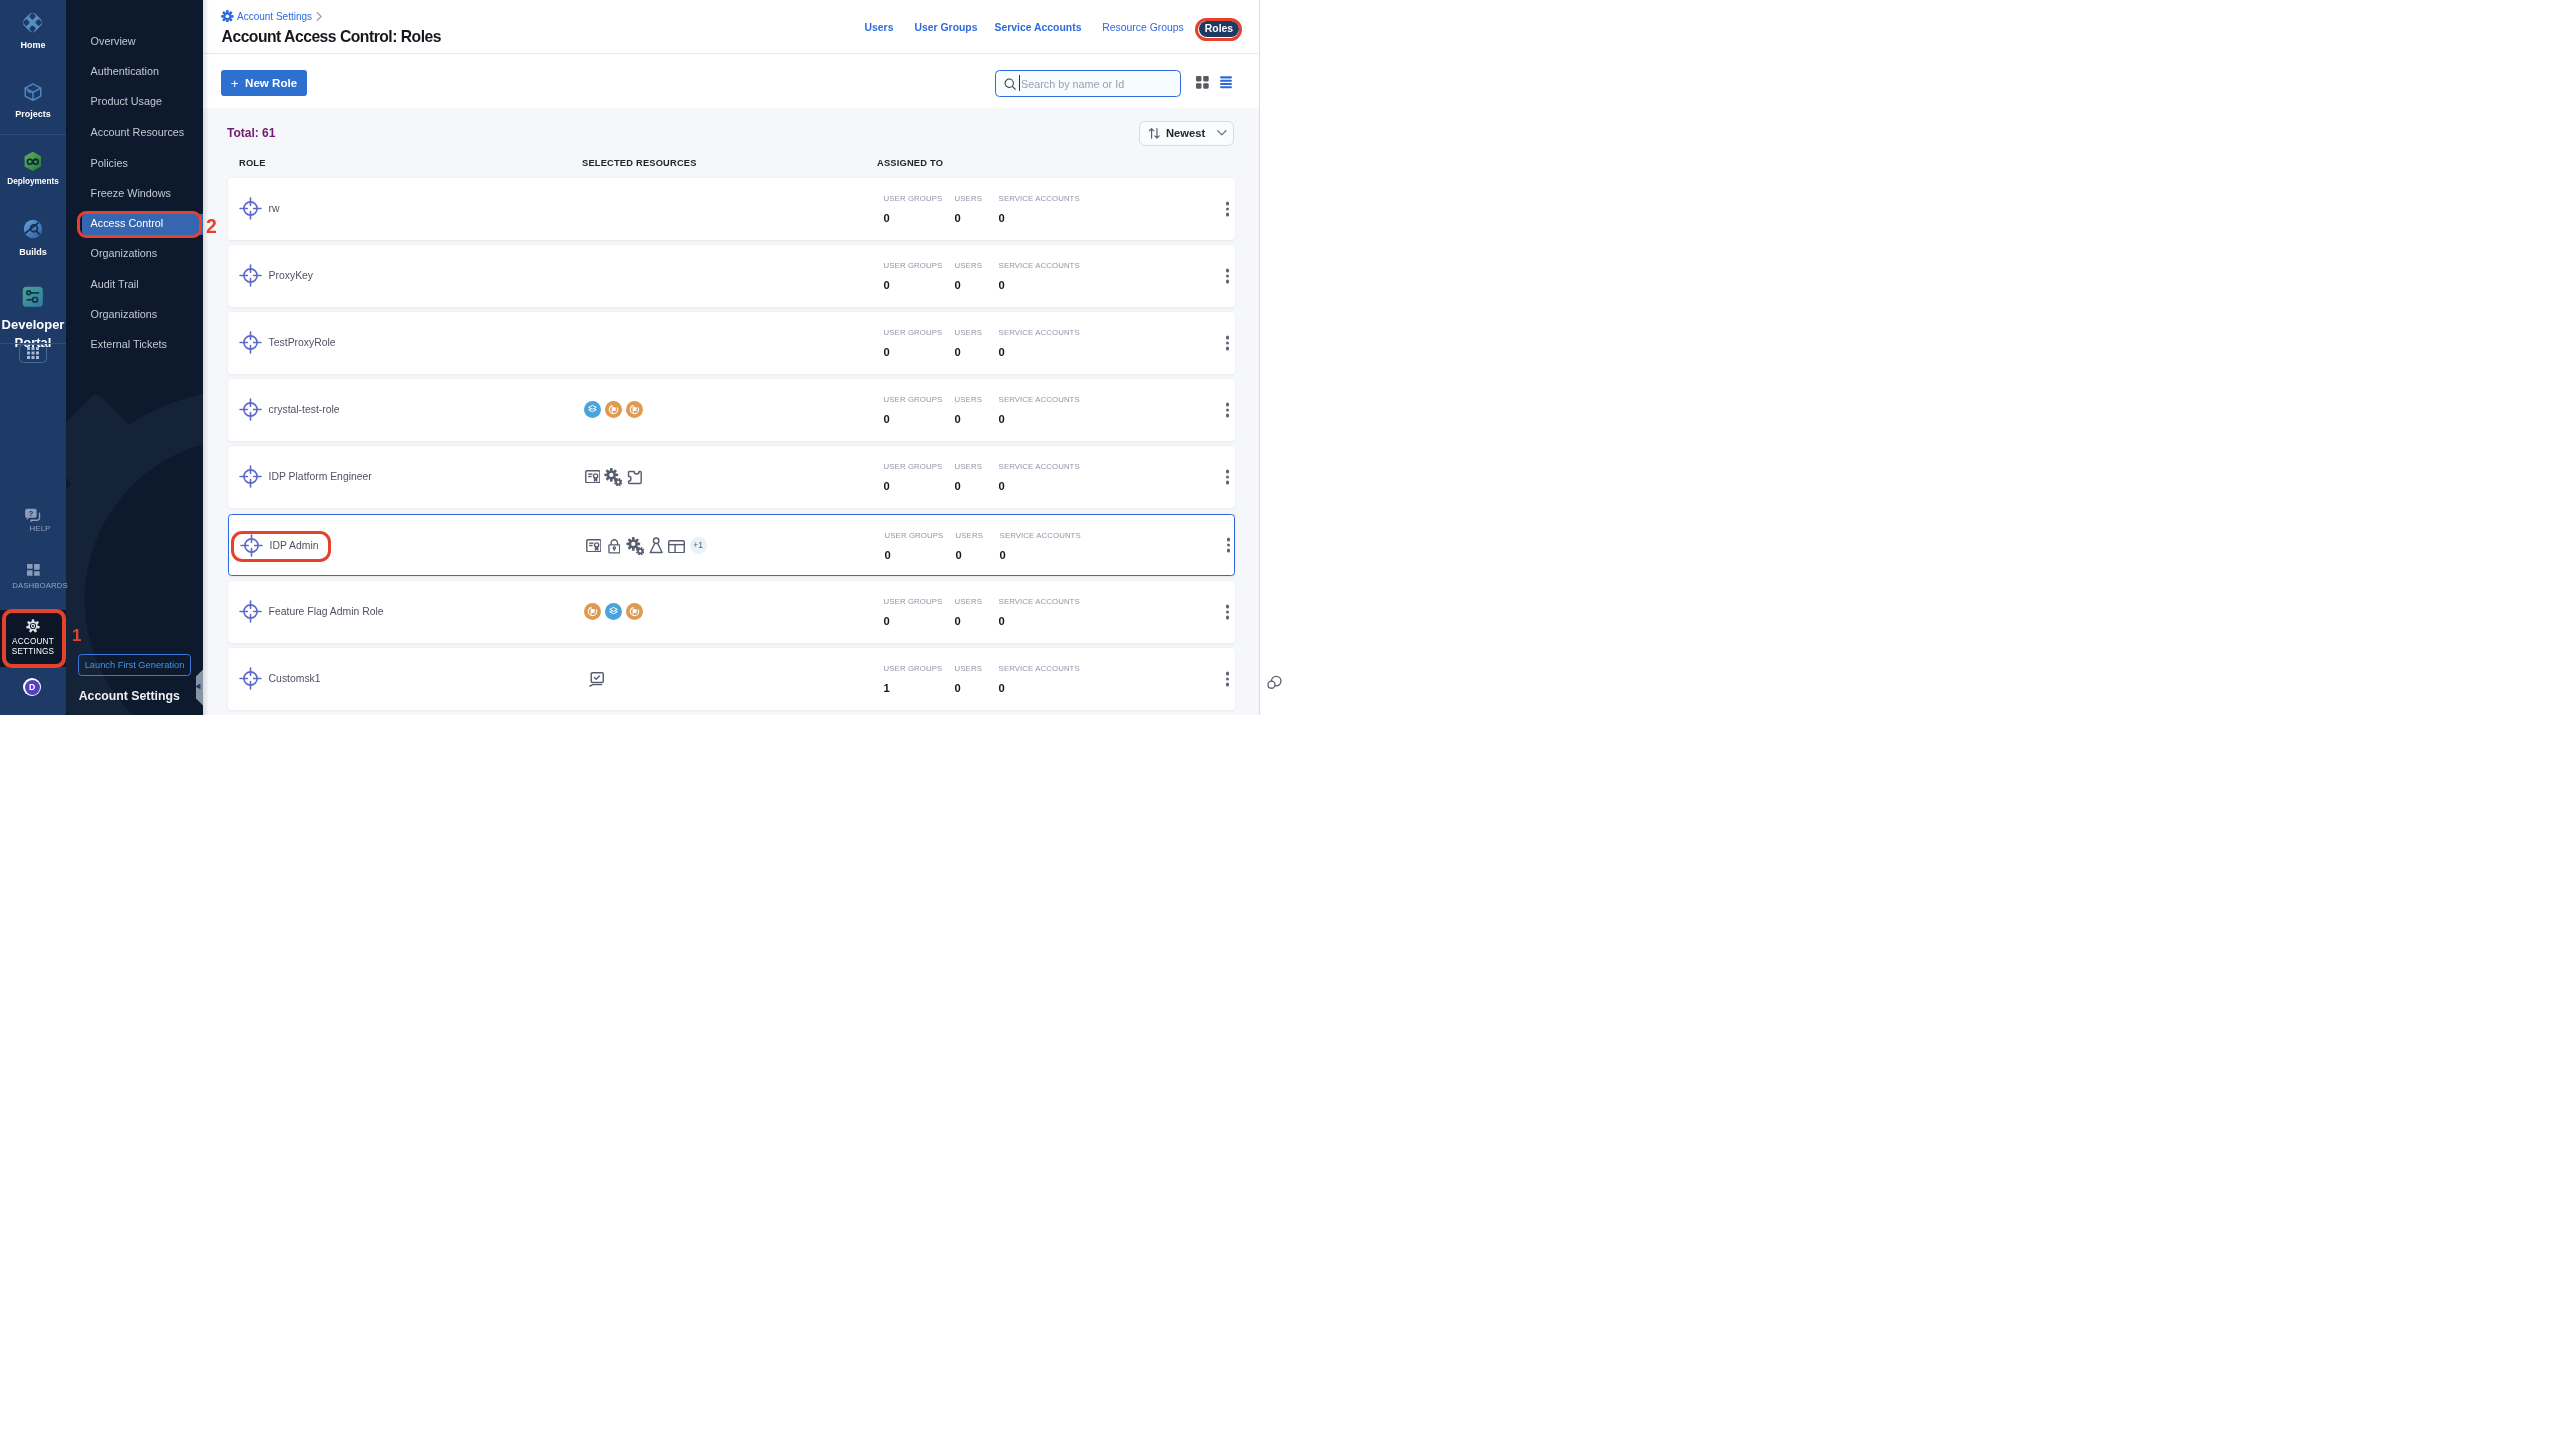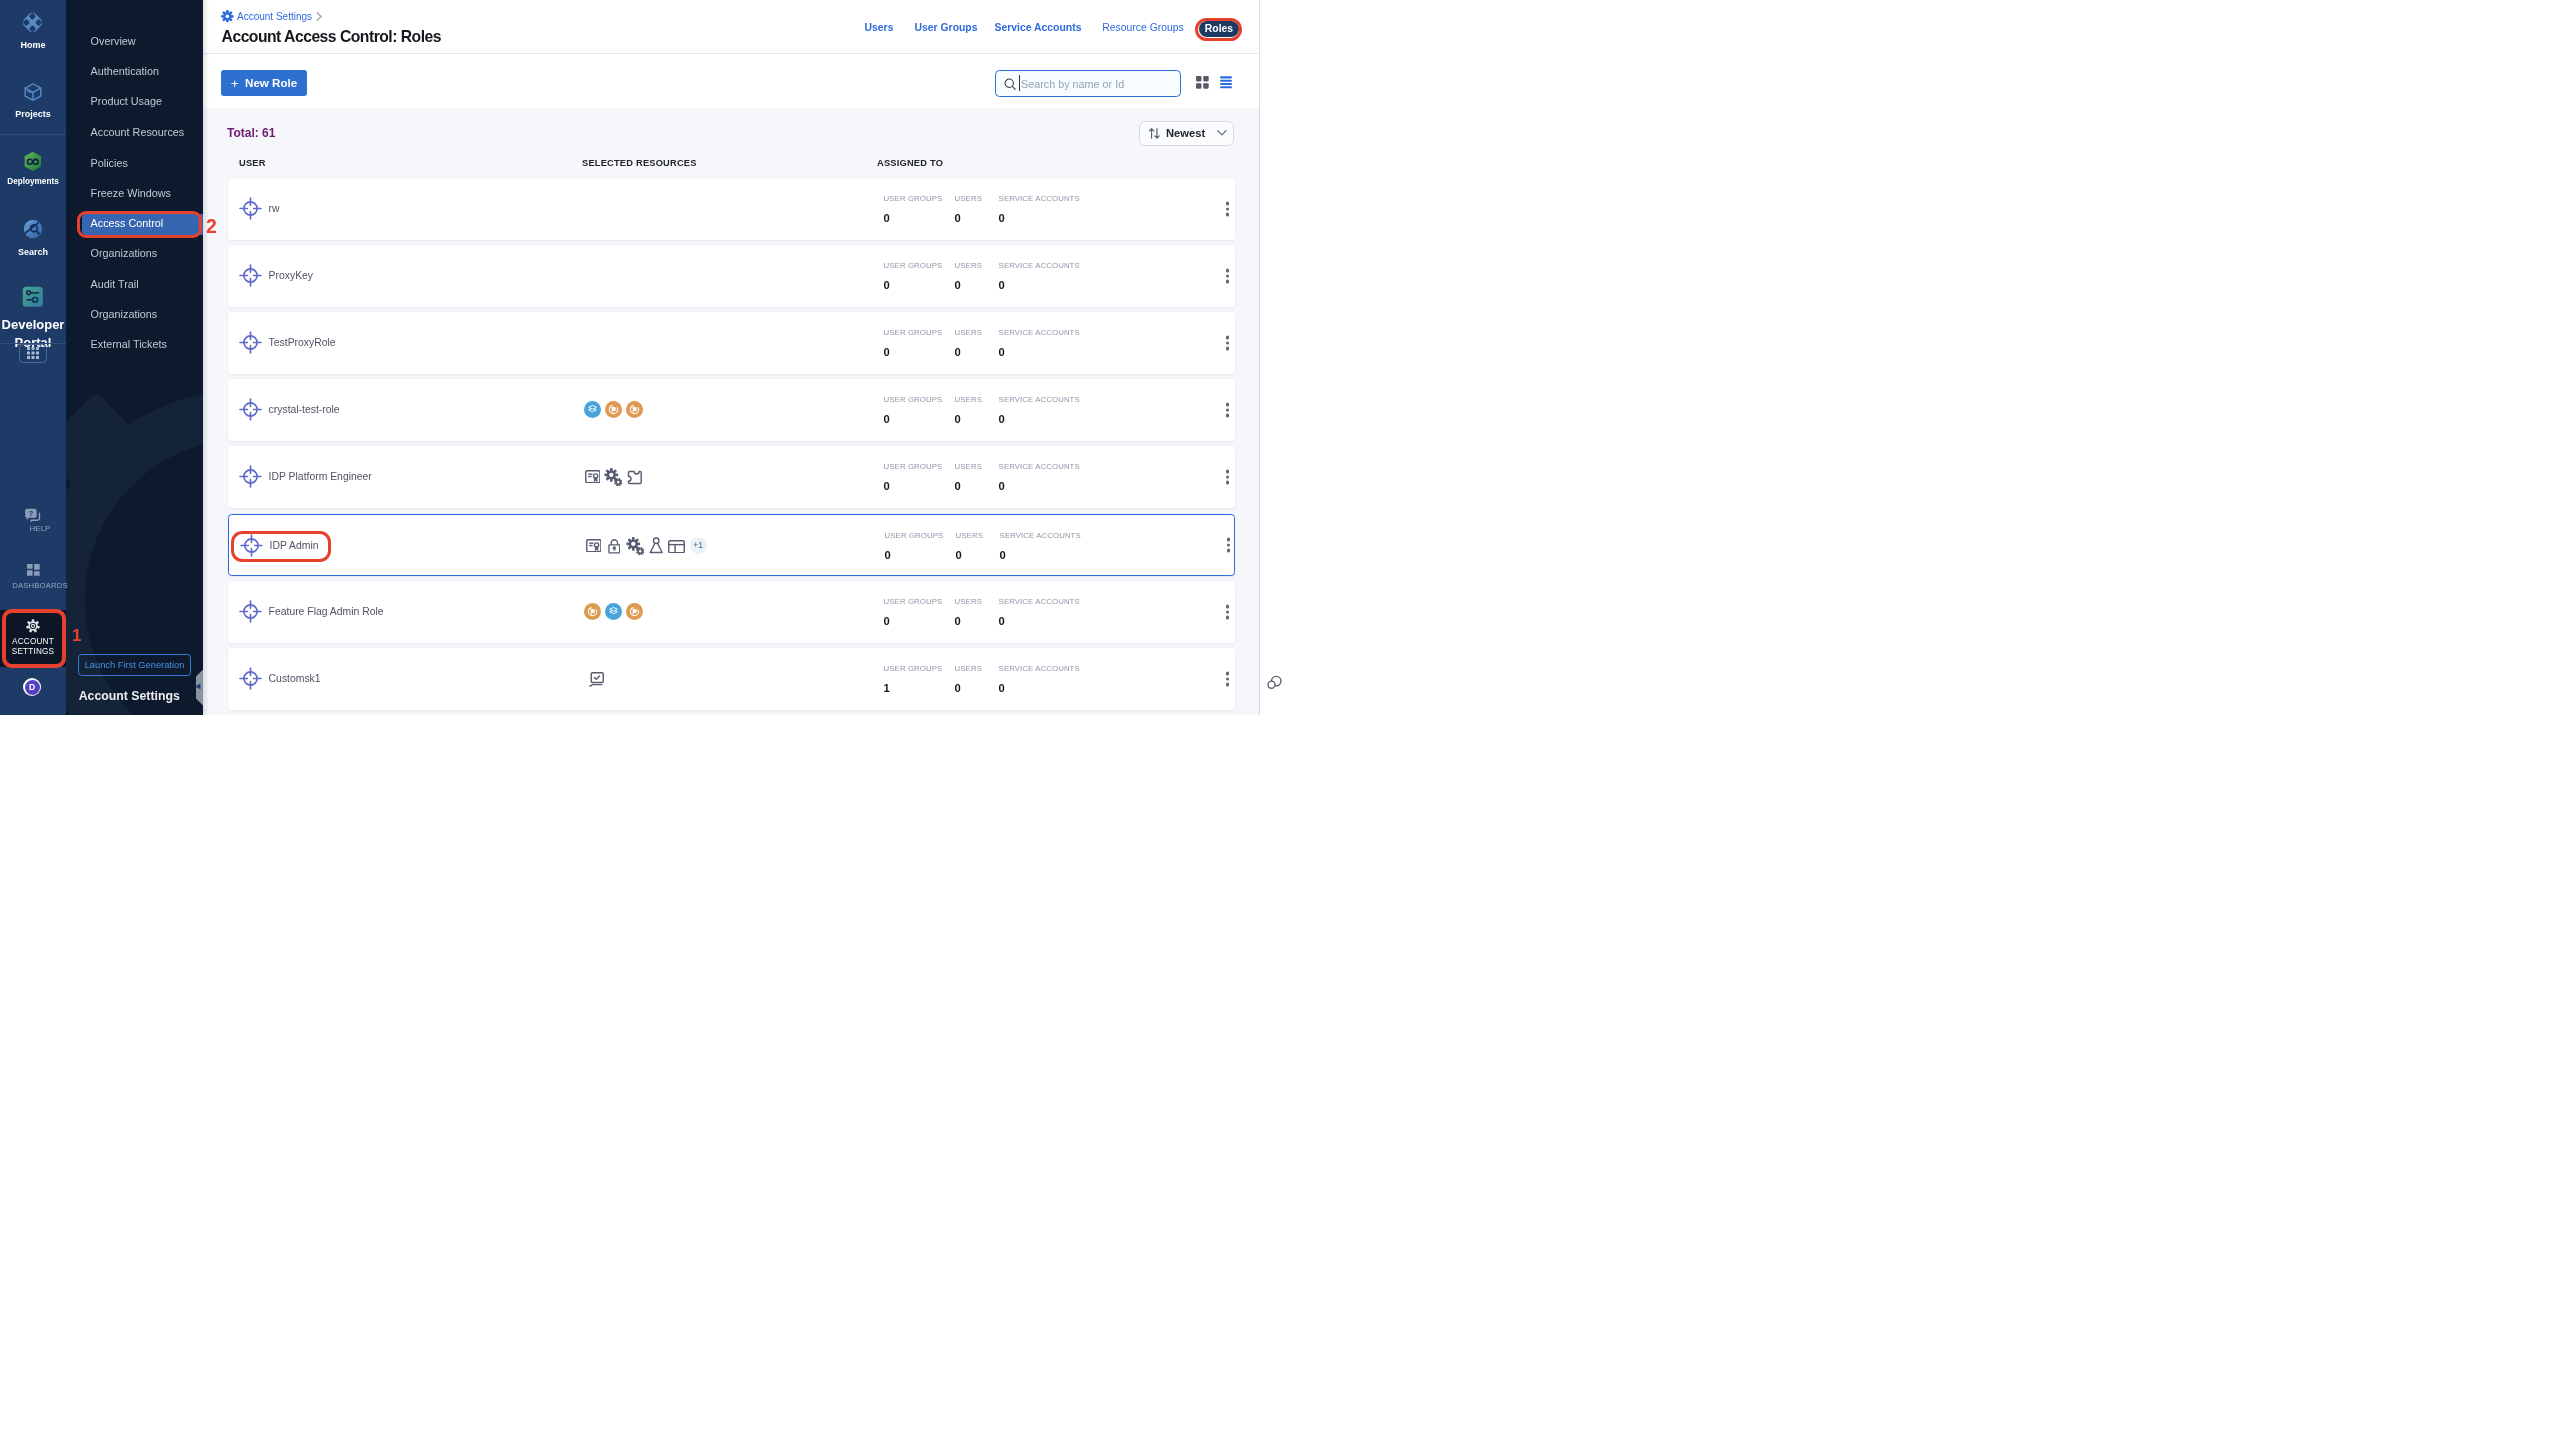--- a/index.html
+++ b/index.html
@@ -75,21 +75,21 @@
         <linearGradient id="gbld" x1="0" y1="0" x2="1" y2="1">
       <stop offset="0" stop-color="#67a4dc"></stop>
           <stop offset="1" stop-color="#2c5c9f"></stop>
         </linearGradient>
       </defs>
     <circle cx="13.5" cy="13.5" r="12.5" fill="url(#gbld)"></circle>
     <path d="M2.5 19.5 L21.5 4.5" stroke="#16315c" stroke-width="2.4"></path>
     <circle cx="14.8" cy="12.6" r="4.6" fill="none" stroke="#16315c" stroke-width="2.4"></circle>
     <path d="M17.8 16 l4.5 4.8" stroke="#16315c" stroke-width="2.6"></path>
   </svg>
-  <div class="lbl" style="left:0;top:247px;font-size:9px">Search</div>
+  <div class="lbl" style="left:0;top:247px;font-size:9px">Builds</div>
 
   <svg class="abs" style="left:22.4px;top:286px" width="21.6" height="21.6" viewBox="0 0 29 29">
     <defs>
         <linearGradient id="gdp" x1="0" y1="0" x2="1" y2="1">
       <stop offset="0" stop-color="#4aa58f"></stop>
           <stop offset="1" stop-color="#2f7ba0"></stop>
         </linearGradient>
       </defs>
     <rect x="1" y="1" width="27" height="27" rx="5" fill="url(#gdp)"></rect>
     <g fill="none" stroke="#113150" stroke-width="2.2">
@@ -293,21 +293,21 @@
   <div class="abs" style="left:24px;top:126px;font-size:12px;font-weight:bold;color:#701a75">Total: 61</div>
   <div class="abs" style="left:936px;top:121px;width:95px;height:25px;background:#fbfcfd;border:0.7px solid #d7d9e4;border-radius:6px"></div>
   <svg class="abs" style="left:945px;top:127px" width="12.7" height="12.7" viewBox="0 0 17 17" fill="none" stroke="#596077" stroke-width="1.6" stroke-linecap="round" stroke-linejoin="round">
     <path d="M4.8 15 V2.2 M4.8 2.2 L1.8 5.2 M4.8 2.2 L7.8 5.2"></path>
     <path d="M12 2 V14.8 M12 14.8 L9 11.8 M12 14.8 L15 11.8"></path>
   </svg>
   <div class="abs" style="left:963px;top:127px;font-size:11.2px;font-weight:bold;color:#23262e">Newest</div>
   <svg class="abs" style="left:1014px;top:130px" width="9.7" height="6" viewBox="0 0 13 8" fill="none" stroke="#6a7080" stroke-width="1.7" stroke-linecap="round" stroke-linejoin="round">
       <path d="M1 1 L6.5 6.5 L12 1"></path>
     </svg>
-  <div class="abs" style="left:36px;top:158px;font-size:9.3px;font-weight:bold;color:#23252c;letter-spacing:0.2px">USER</div>
+  <div class="abs" style="left:36px;top:158px;font-size:9.3px;font-weight:bold;color:#23252c;letter-spacing:0.2px">ROLE</div>
   <div class="abs" style="left:379px;top:158px;font-size:9.3px;font-weight:bold;color:#23252c;letter-spacing:0.2px">SELECTED RESOURCES</div>
   <div class="abs" style="left:674px;top:158px;font-size:9.3px;font-weight:bold;color:#23252c;letter-spacing:0.2px">ASSIGNED TO</div>
 
   <div class="card" style="top:178px;">
 <svg class="abs" style="left:11.6px;top:19.4px" width="23" height="23" viewBox="0 0 31 31" fill="none" stroke="#5e6ac8" stroke-width="2.2" stroke-linecap="round">
 <circle cx="15.5" cy="15.5" r="8.9"></circle>
 <path d="M15.5 1.4 V11.2"></path>
         <path d="M15.5 19.8 V29.6"></path>
         <path d="M1.4 15.5 H11.2"></path>
         <path d="M19.8 15.5 H29.6"></path>

